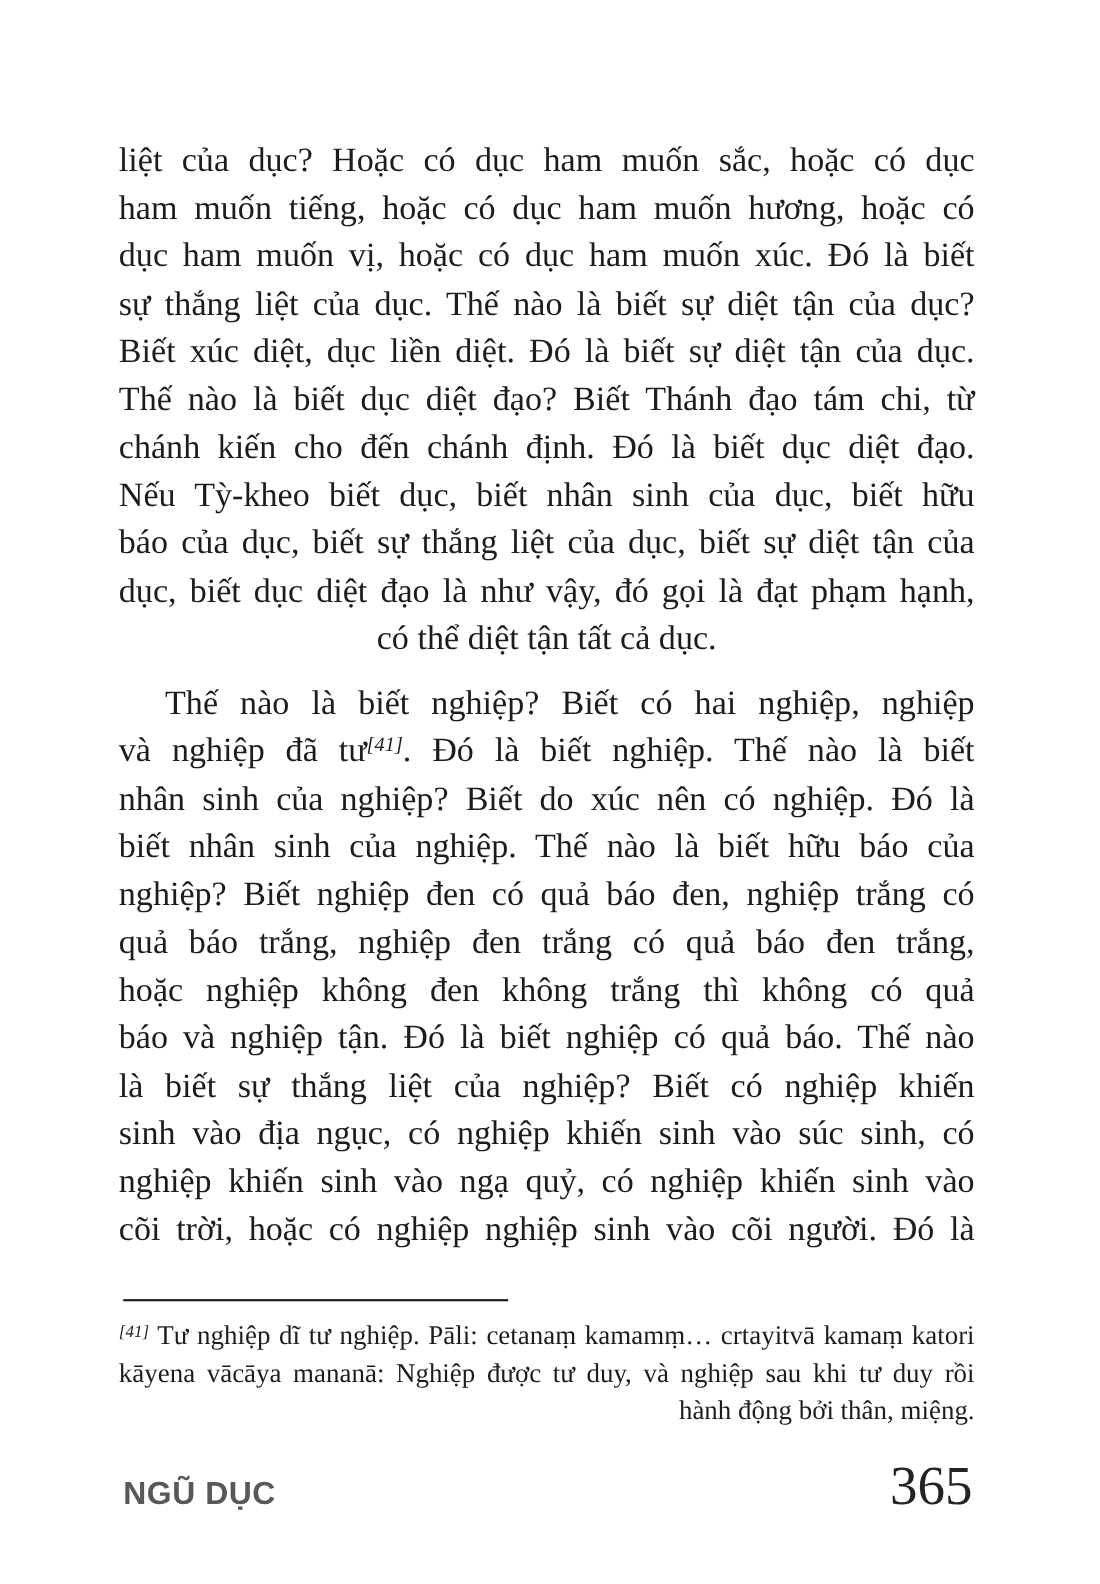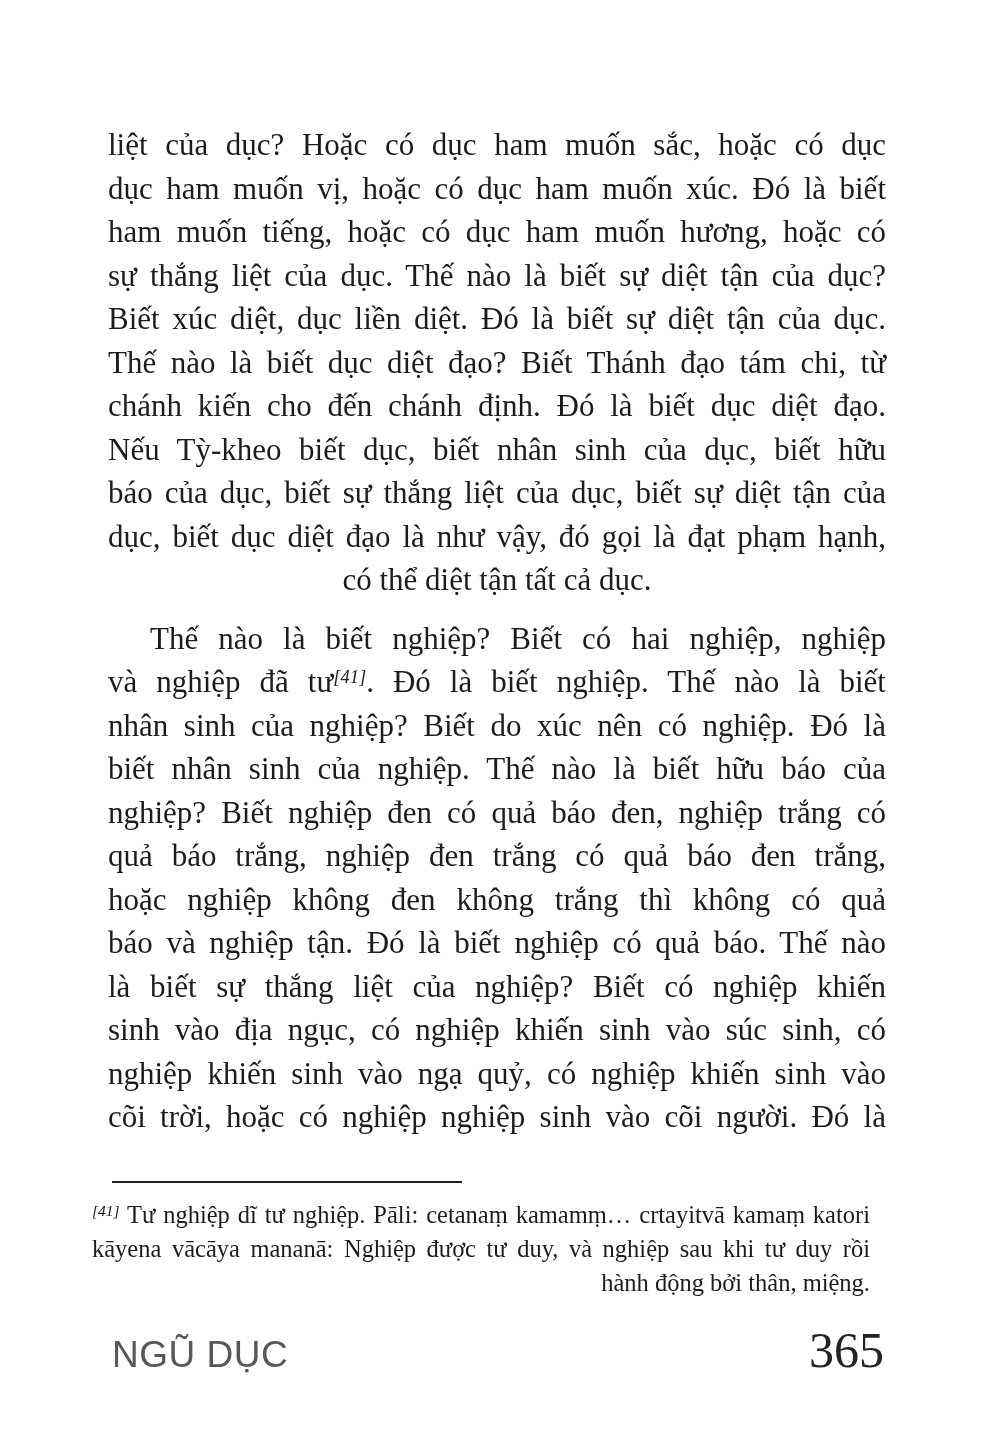--- a/index.html
+++ b/index.html
@@ -28,21 +28,21 @@
     vertical-align:9px;
   }
   .footnote-rule {
     position:absolute;
     left:112px; top:1181px;
     width:350px; height:2px;
     background:#1e1e1e;
   }
   .footnote {
     position:absolute;
-    left:92px; width:778px; top:1198px;
+    left:108px; width:778px; top:1198px;
     font-size:24.5px;
     line-height:33.8px;
     color:#1c1c1c;
   }
   .fn-ln { text-align:right; }
   .fn-ln.j { text-align:justify; text-align-last:justify; }
   .fnmark {
     font-style:italic;
     font-size:15.5px;
     line-height:0;
@@ -50,42 +50,42 @@
   }
   .footer {
     position:absolute;
     left:112px; right:116px; top:1321px;
     display:flex;
     justify-content:space-between;
     align-items:baseline;
   }
   .running-title {
     font-family:"Liberation Sans","DejaVu Sans",sans-serif;
-    font-weight:400;
-    font-size:37px;
+    font-weight:700;
+    font-size:29px;
     letter-spacing:0.5px;
     color:#58585a;
   }
   .page-number {
     font-family:"Liberation Serif","DejaVu Serif",serif;
     font-size:50px;
     color:#232323;
   }
 </style>
 </head>
 <body>
 
 <div class="page">
 
   <div class="textblock">
 
     <div>
       <div class="ln j">liệt của dục? Hoặc có dục ham muốn sắc, hoặc có dục</div>
+      <div class="ln j">ham muốn tiếng, hoặc có dục ham muốn hương, hoặc có</div>
       <div class="ln j">dục ham muốn vị, hoặc có dục ham muốn xúc. Đó là biết</div>
-      <div class="ln j">ham muốn tiếng, hoặc có dục ham muốn hương, hoặc có</div>
       <div class="ln j">sự thắng liệt của dục. Thế nào là biết sự diệt tận của dục?</div>
       <div class="ln j">Biết xúc diệt, dục liền diệt. Đó là biết sự diệt tận của dục.</div>
       <div class="ln j">Thế nào là biết dục diệt đạo? Biết Thánh đạo tám chi, từ</div>
       <div class="ln j">chánh kiến cho đến chánh định. Đó là biết dục diệt đạo.</div>
       <div class="ln j">Nếu Tỳ-kheo biết dục, biết nhân sinh của dục, biết hữu</div>
       <div class="ln j">báo của dục, biết sự thắng liệt của dục, biết sự diệt tận của</div>
       <div class="ln j">dục, biết dục diệt đạo là như vậy, đó gọi là đạt phạm hạnh,</div>
       <div class="ln">có thể diệt tận tất cả dục.</div>
     </div>
 

